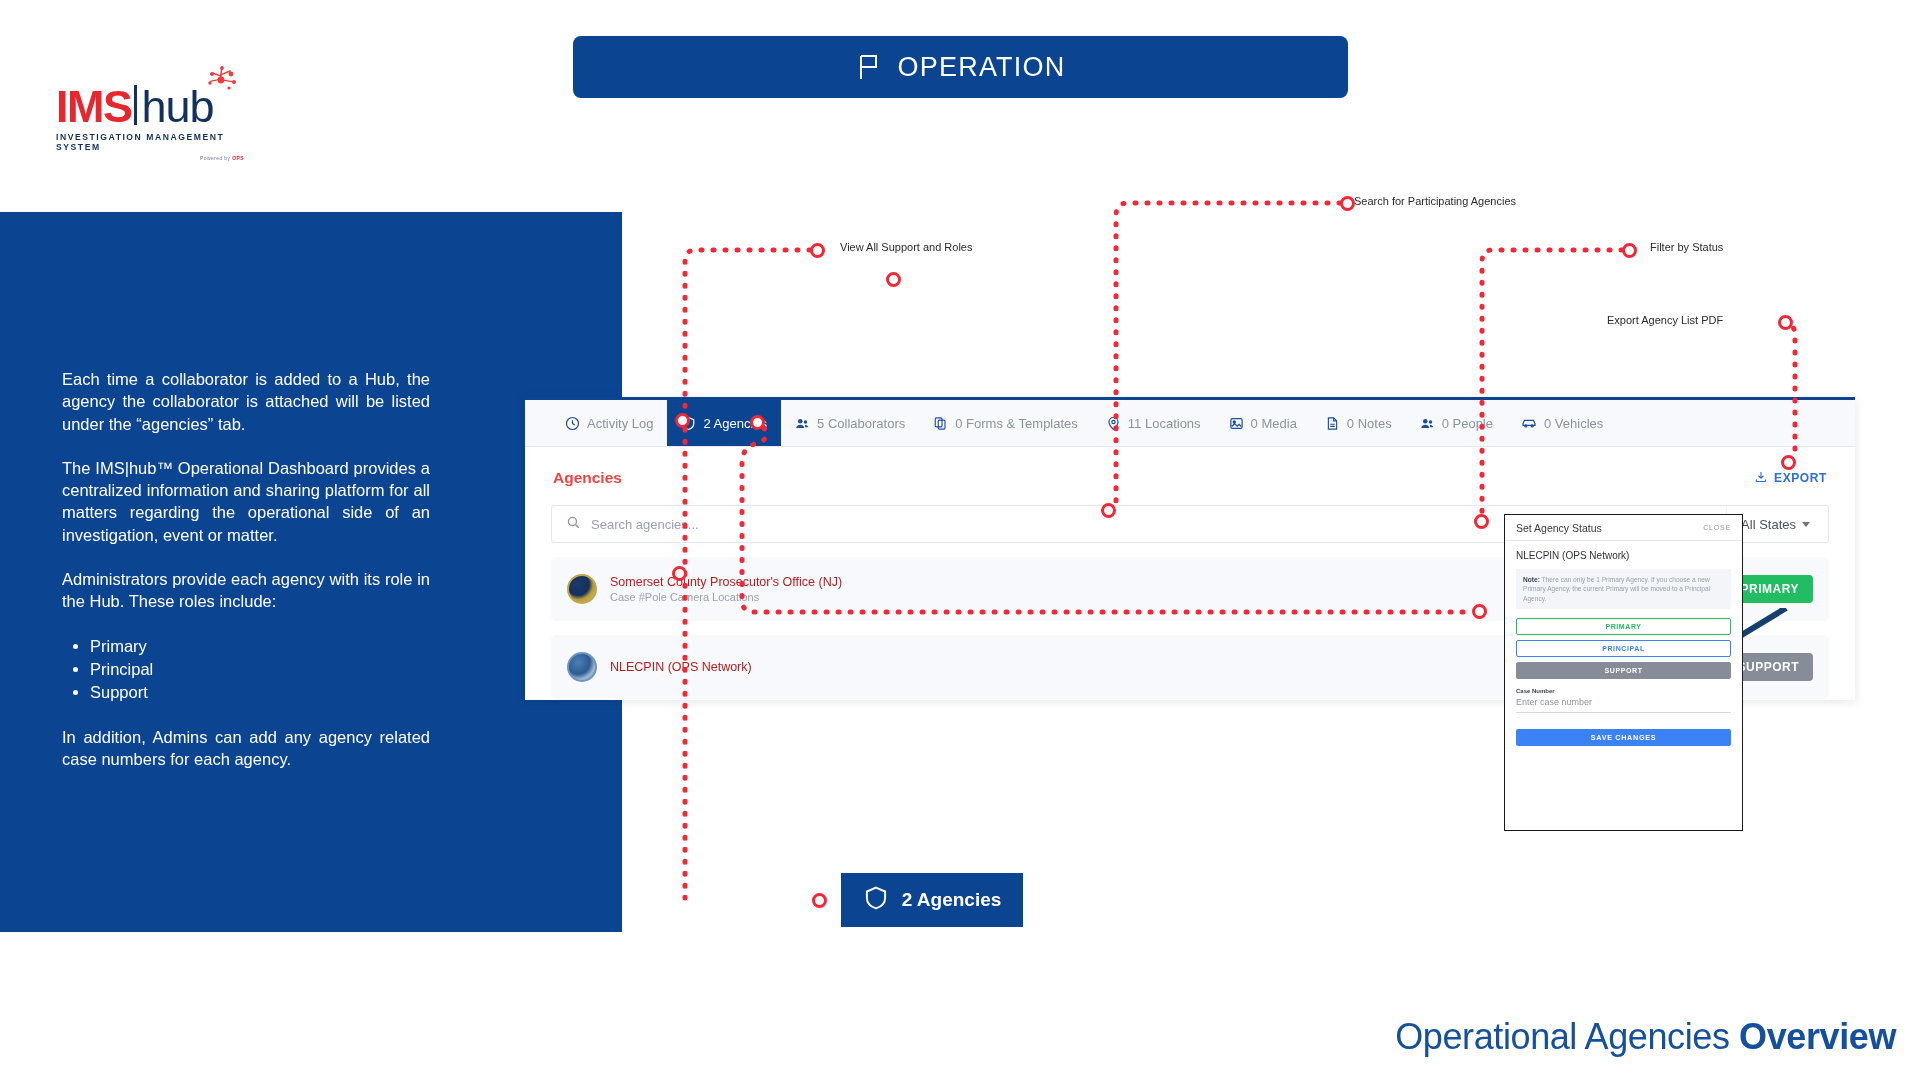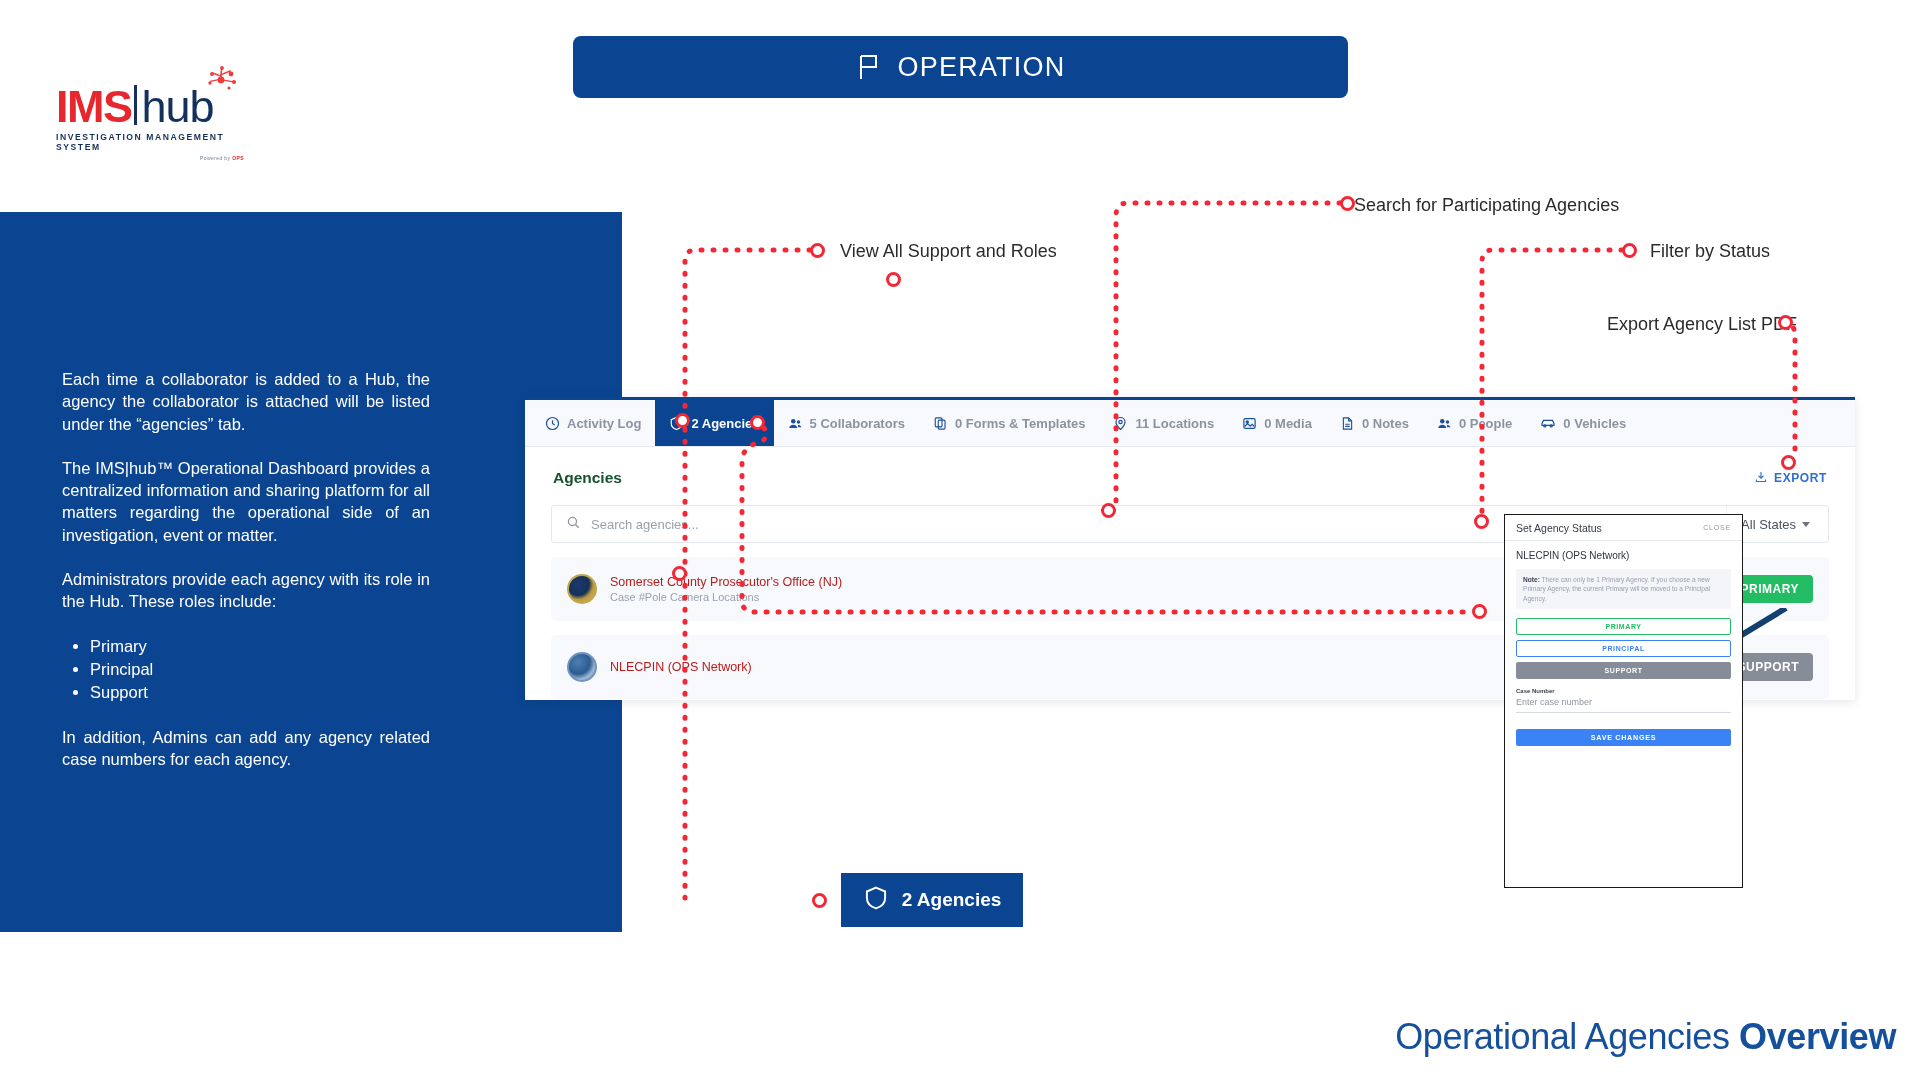--- a/index.html
+++ b/index.html
@@ -75,38 +75,37 @@
     width: 1330px; height: 303px;
     background: #ffffff;
     box-shadow: 0 2px 10px rgba(0,0,0,.10);
     overflow: hidden;
     border-top: 3px solid #0b4591;
   }
   .app-tabbar {
     height: 47px; background: #f7f9fc;
     display: flex; align-items: stretch;
     border-bottom: 1px solid #e4e8ef;
-    padding-left: 6px;
-    font-weight: bold;
+    padding-left: 26px;
   }
   .tab {
     display: flex; align-items: center; gap: 7px;
     padding: 0 14px; font-size: 13px; color: #8c93a0;
     white-space: nowrap;
   }
   .tab .ic { color: #1c4f9c; display: flex; }
   .tab.active { background: #0b4591; color: #ffffff; }
   .tab.active .ic { color: #ffffff; }
 
   .app-body { padding: 0; background: #ffffff; position: relative; height: 253px;}
   .agencies-head {
     display: flex; align-items: center; justify-content: space-between;
     padding: 22px 28px 12px 28px;
   }
-  .agencies-title { font-size: 15.5px; font-weight: 700; color: #14532d; }
+  .agencies-title { font-size: 15.5px; font-weight: 700; color: #ef4444; }
   .export-btn {
     display: flex; align-items: center; gap: 6px;
     color: #2f6fd0; font-size: 12px; letter-spacing: .6px; font-weight: 600;
   }
   .searchrow {
     margin: 6px 26px 0 26px; height: 38px;
     display: flex; align-items: stretch;
     border: 1px solid #e3e7ee; border-radius: 3px; background: #ffffff;
   }
   .searchbox { flex: 1; display: flex; align-items: center; gap: 10px; padding-left: 14px; }
@@ -136,21 +135,21 @@
   }
   .badge.primary { background: #22bd63; }
   .badge.support { background: #868d98; }
 
   
   .connector { position: absolute; }
 
   
   .modal {
     position: absolute; left: 1504px; top: 514px;
-    width: 239px; height: 374px;
+    width: 239px; height: 317px;
     background: #ffffff; border: 1.5px solid #1a1a1a;
     z-index: 30; font-size: 10px;
   }
   .modal-head {
     height: 26px; display: flex; align-items: center; justify-content: space-between;
     padding: 0 11px; border-bottom: 1px solid #e6e8ec;
   }
   .modal-title { font-size: 10.5px; color: #343a45; }
   .modal-close { font-size: 7px; color: #9099a6; letter-spacing: .8px; }
   .modal-body { padding: 9px 11px 0 11px; }
@@ -196,21 +195,21 @@
     position: absolute; left: 841px; top: 873px;
     width: 182px; height: 54px;
     background: #0b4591; color: #ffffff;
     display: flex; align-items: center; justify-content: center; gap: 13px;
     font-size: 19px; font-weight: 700;
   }
 
   
   .anno-svg { position: absolute; left: 0; top: 0; width: 1920px; height: 1080px; pointer-events: none; z-index: 40; }
   .anno-label {
-    position: absolute; font-size: 18px; color: #2b2b2b;
+    position: absolute; font-size: 11px; color: #2b2b2b;
     white-space: nowrap; z-index: 41;
   }
   .dot {
     position: absolute; width: 15px; height: 15px; border-radius: 50%;
     border: 3.5px solid #f32735; background: #ffffff; z-index: 42;
   }
 </style>
 </head>
 <body>
 

